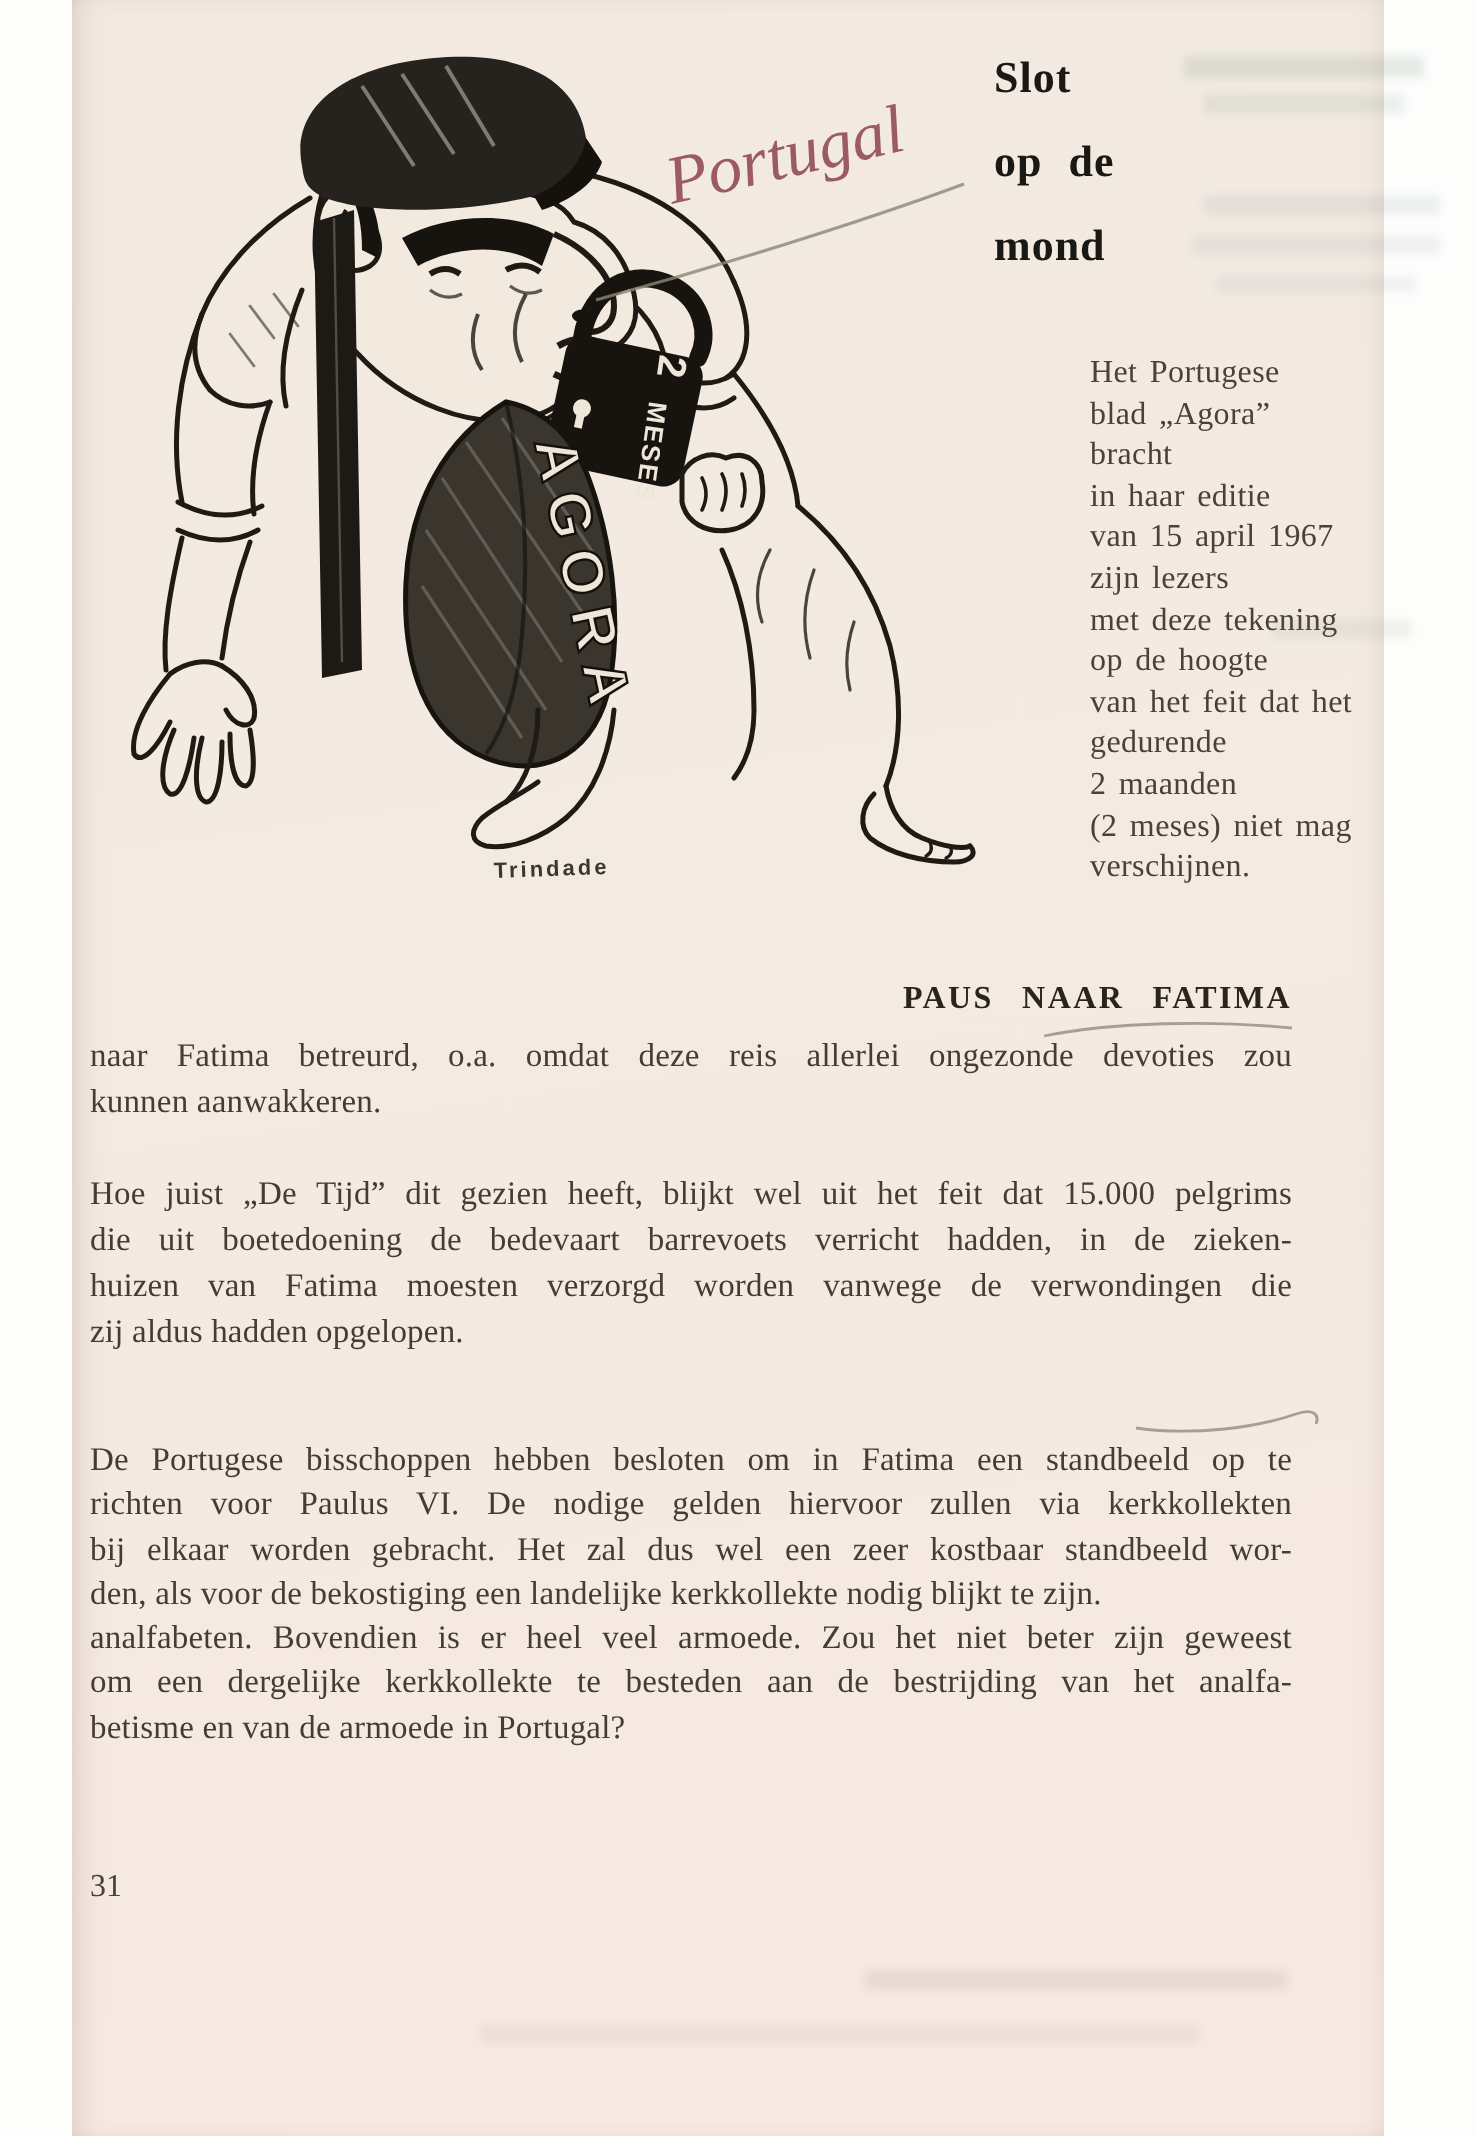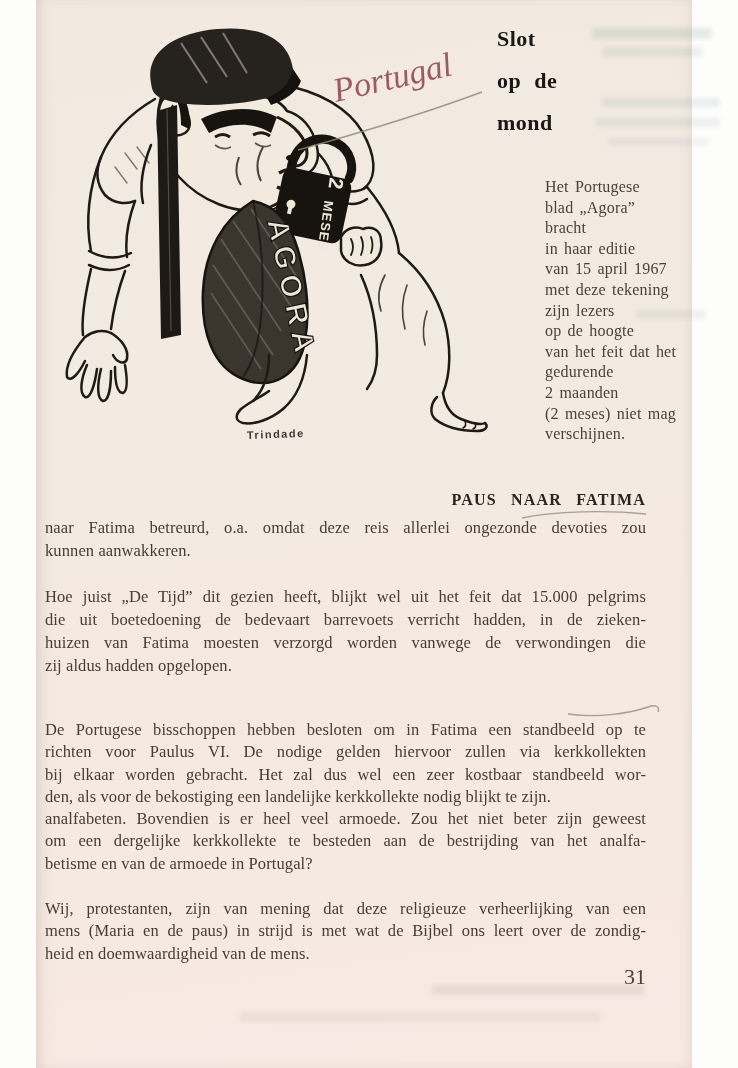--- a/index.html
+++ b/index.html
@@ -16,22 +16,22 @@
          font-size:16px;line-height:20.6px;color:#4c4136;letter-spacing:.2px;word-spacing:2px;margin-left:48px;}
   .body-par{position:absolute;left:9px;width:601px;font-size:16.5px;color:#463c30;letter-spacing:.1px;}
   .blockA{line-height:23px;}
   .blockB{line-height:22.4px;}
   .justified .tline{text-align:justify;text-align-last:justify;}
   .justified .tline-last{text-align-last:left;}
   .heading{position:absolute;left:9px;width:601px;text-align:right;
            font-weight:700;color:#2a241d;}
   .heading-fatima{top:491px;font-size:16px;letter-spacing:1.2px;word-spacing:9px;}
   .heading-standbeeld{top:688px;font-size:16.5px;letter-spacing:.4px;word-spacing:5px;}
-  .page-number{position:absolute;left:9px;top:964px;width:601px;text-align:right;
-               font-size:22px;color:#4a4034;}
+  .page-number{position:absolute;left:9px;top:935px;width:601px;
+               font-size:16px;color:#4a4034;}
   .cartoon{position:absolute;left:19px;top:25px;width:440px;height:420px;}
   .annot{position:absolute;left:0;top:0;width:656px;height:1068px;pointer-events:none;}
   .hand-note{font-family:"Liberation Serif","DejaVu Serif",serif;font-style:italic;}
   .ghost{position:absolute;filter:blur(2.2px);border-radius:2px;}
   .g1{left:556px;top:28px;width:120px;height:11px;background:rgba(84,126,96,.14);}
   .g1b{left:566px;top:47px;width:100px;height:10px;background:rgba(84,126,96,.10);}
   .g2a{left:566px;top:98px;width:118px;height:9px;background:rgba(92,114,138,.11);}
   .g2b{left:560px;top:118px;width:124px;height:9px;background:rgba(92,114,138,.09);}
   .g2c{left:572px;top:138px;width:100px;height:8px;background:rgba(92,114,138,.08);}
   .g3{left:600px;top:310px;width:70px;height:9px;background:rgba(110,120,110,.09);}
@@ -148,22 +148,22 @@
         <div class="tline">op de</div>
         <div class="tline tline-last">mond</div>
       </h1>
 
     <div class="intro ragged">
         <div class="tline">Het Portugese</div>
         <div class="tline">blad „Agora”</div>
         <div class="tline">bracht</div>
         <div class="tline">in haar editie</div>
         <div class="tline">van 15 april 1967</div>
+        <div class="tline">zijn lezers</div>
         <div class="tline">met deze tekening</div>
-        <div class="tline">zijn lezers</div>
         <div class="tline">op de hoogte</div>
         <div class="tline">van het feit dat het</div>
         <div class="tline">gedurende</div>
         <div class="tline">2 maanden</div>
         <div class="tline">(2 meses) niet mag</div>
         <div class="tline tline-last">verschijnen.</div>
       </div>
 
     <div class="heading heading-fatima">PAUS NAAR FATIMA</div>
     <div class="body-par blockA justified" style="top:516px;">
@@ -180,25 +180,20 @@
     <div class="body-par blockB justified" style="top:719px;">
         <div class="tline">De Portugese bisschoppen hebben besloten om in Fatima een standbeeld op te</div>
         <div class="tline">richten voor Paulus VI. De nodige gelden hiervoor zullen via kerkkollekten</div>
         <div class="tline">bij elkaar worden gebracht. Het zal dus wel een zeer kostbaar standbeeld wor-</div>
         <div class="tline tline-last">den, als voor de bekostiging een landelijke kerkkollekte nodig blijkt te zijn.</div>
       </div>
     <div class="body-par blockB justified" style="top:808px;">
         <div class="tline">analfabeten. Bovendien is er heel veel armoede. Zou het niet beter zijn geweest</div>
         <div class="tline">om een dergelijke kerkkollekte te besteden aan de bestrijding van het analfa-</div>
         <div class="tline tline-last">betisme en van de armoede in Portugal?</div>
-      </div>
-    <div class="body-par blockB justified" style="top:898px;">
-        <div class="tline">Wij, protestanten, zijn van mening dat deze religieuze verheerlijking van een</div>
-        <div class="tline">mens (Maria en de paus) in strijd is met wat de Bijbel ons leert over de zondig-</div>
-        <div class="tline tline-last">heid en doemwaardigheid van de mens.</div>
       </div>
 
     <div class="page-number">31</div>
 
     <svg class="annot" viewBox="0 0 656 1068">
       <path d="M262,150 C320,134 392,112 446,92" stroke="#8b8773" stroke-width="1.6" fill="none" opacity=".8"></path>
       <text class="hand-note" x="300" y="102" transform="rotate(-13 300 102)" font-size="34" fill="#8e4250" opacity=".85">Portugal</text>
       <path d="M486,518 C520,511 570,510 610,514" stroke="#8b8773" stroke-width="1.4" fill="none" opacity=".75"></path>
       <path d="M532,714 C560,718 592,714 612,707 C620,704 624,707 622,712" stroke="#8b8773" stroke-width="1.4" fill="none" opacity=".75"></path>
     </svg>

